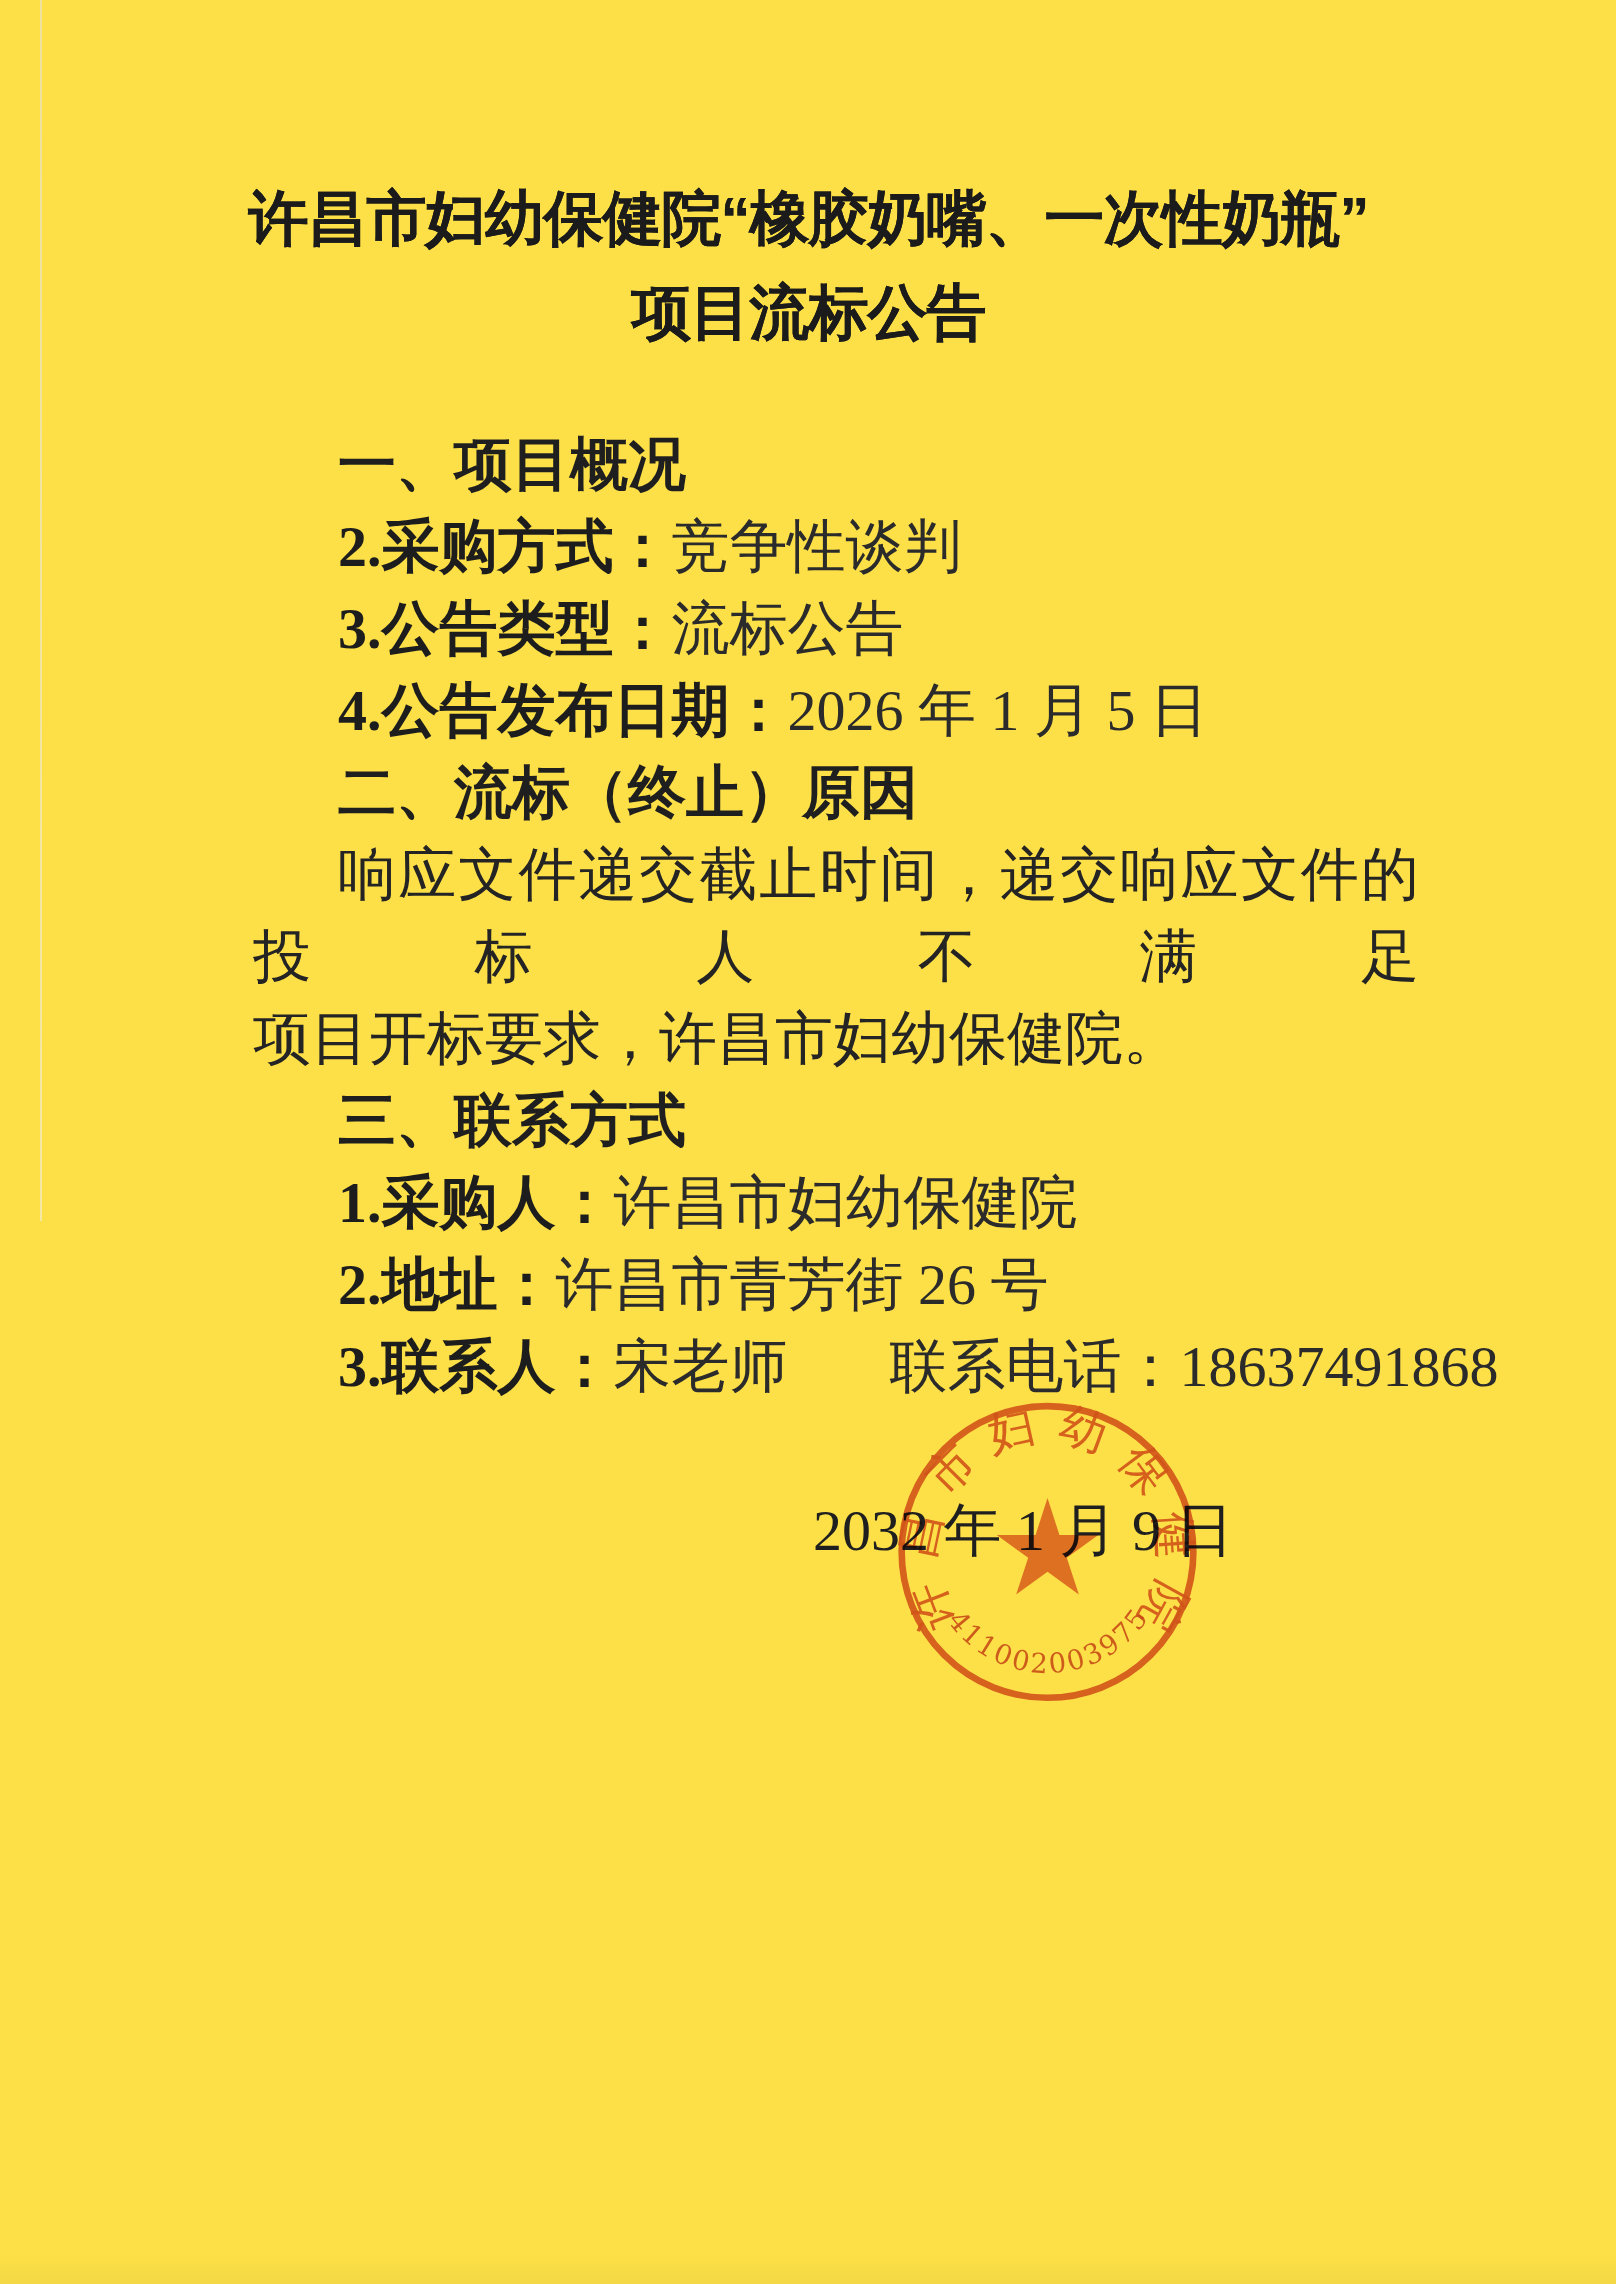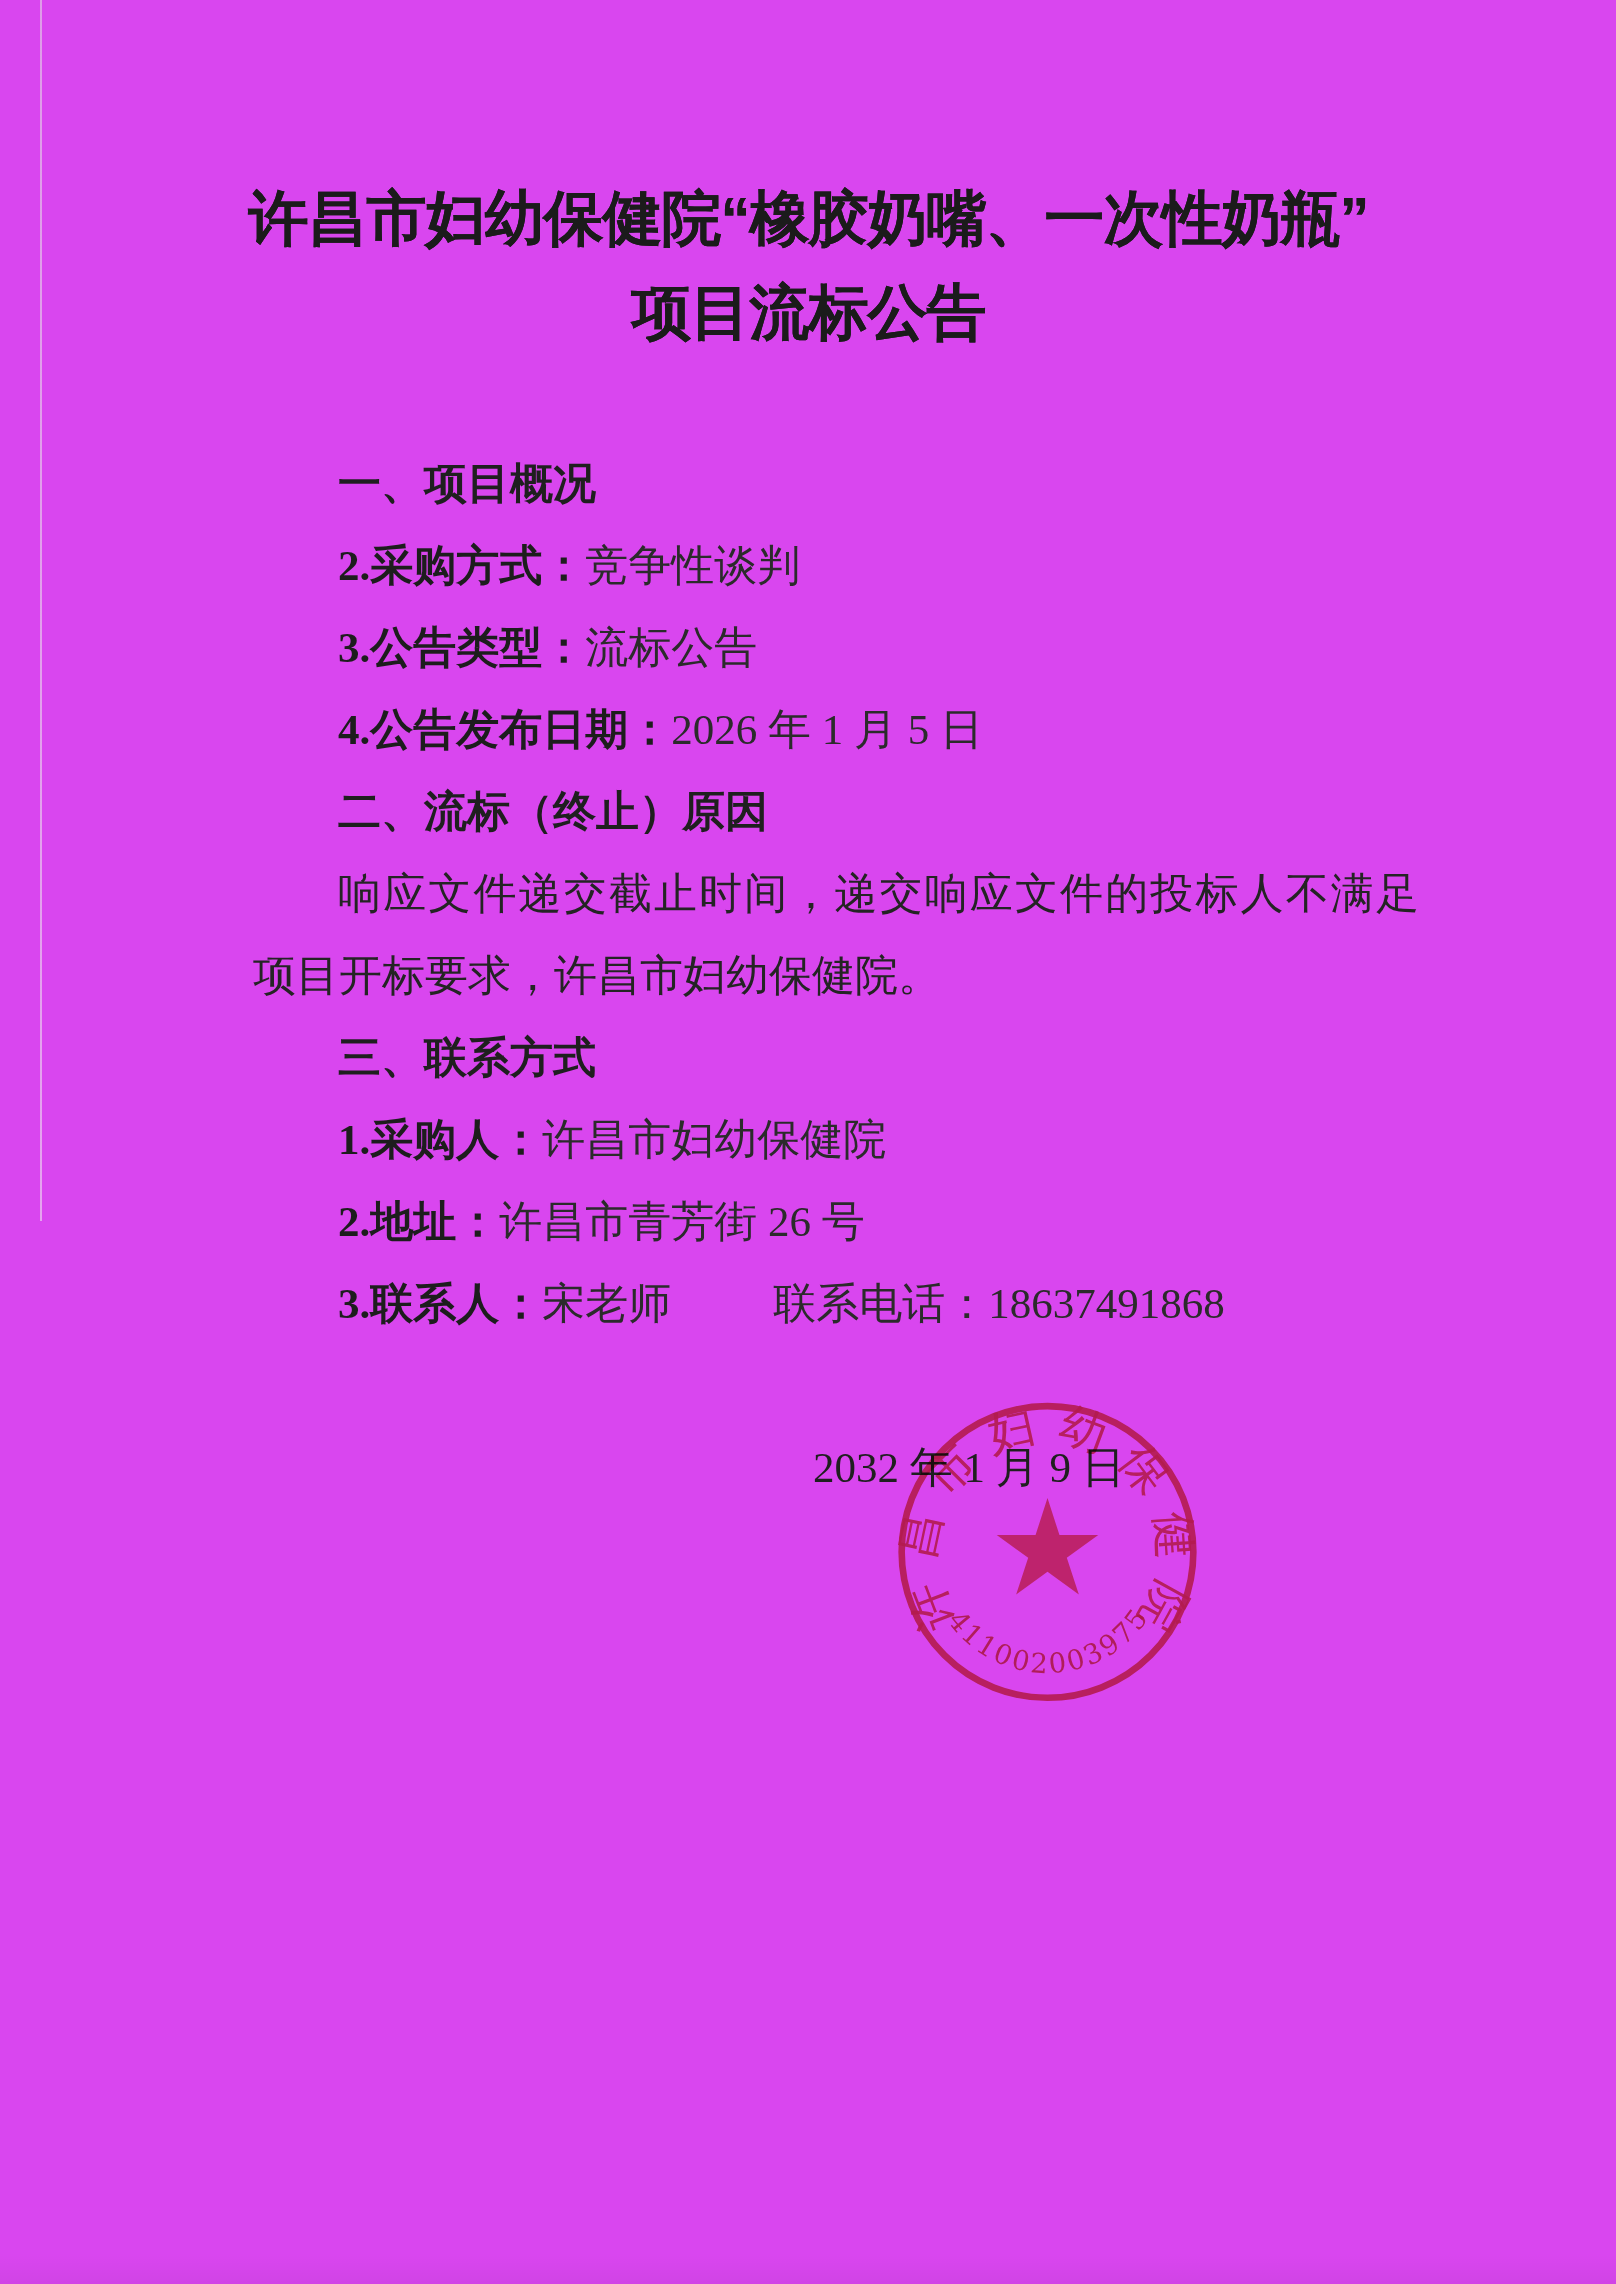--- a/index.html
+++ b/index.html
@@ -1,19 +1,19 @@
 <!DOCTYPE html>
 <html style="font-size:8.1px"><head>
 <meta charset="utf-8">
 <style>
   html,body{margin:0;padding:0;background:#e9e9e9;}
   .page{
     position:relative;
     width:1617px;height:2284px;
-    background:#d946ef;
+    background:#fde047;
     overflow:hidden;
     font-family:"Liberation Serif","DejaVu Serif",serif;
     color:#242424;
   }
   
   .scan-streak{
     position:absolute;left:40px;top:0;width:2px;height:1221px;
     background:linear-gradient(#e3e3e3,#efefef);
     opacity:.55;
   }
@@ -26,22 +26,22 @@
     text-align:center;
     font-family:"Liberation Sans","DejaVu Sans",sans-serif;
     font-weight:900;
     font-size:60px;
     line-height:94px;
     letter-spacing:-1px;
     color:#1b1b1b;
     text-shadow:0 0 0.5px #1b1b1b;
   }
   .doc-body{
-    position:absolute;top:443px;left:253px;width:1166px;
-    font-size:43px;line-height:82px;
+    position:absolute;top:424px;left:253px;width:1166px;
+    font-size:58px;line-height:82px;
   }
   .doc-body p{margin:0;white-space:nowrap;}
   .indent{text-indent:85px;}
   .section{font-weight:600;color:#1f1f1f;}
   .label{font-weight:700;color:#1d1d1d;}
   .value{color:#2b2b2b;}
   .para{white-space:normal !important;}
   .justify-last{text-align:justify;text-align-last:justify;}
   .blank-line{height:82px;}
   .date-line{padding-left:560px;color:#1f1f1f;}

